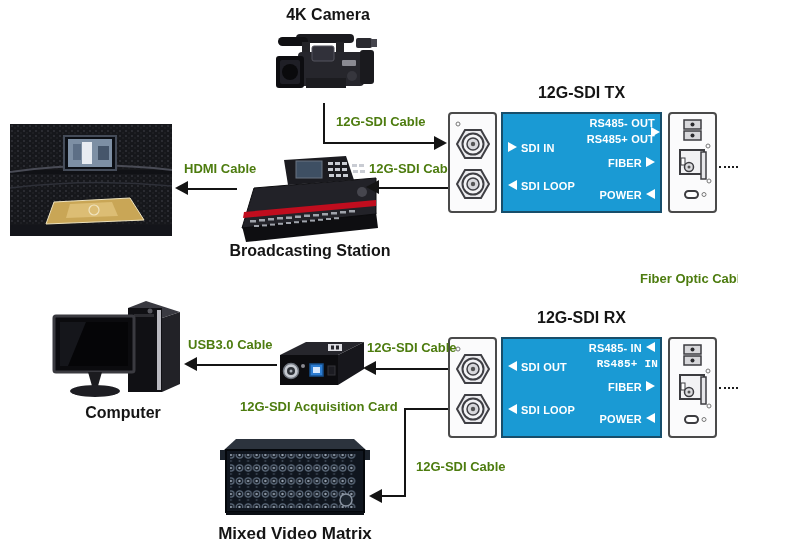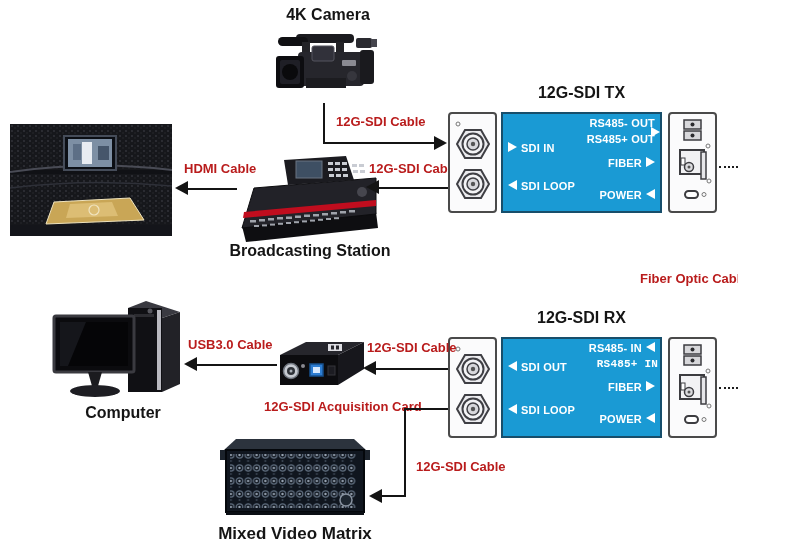--- a/index.html
+++ b/index.html
@@ -1,20 +1,20 @@
 <!DOCTYPE html>
 <html style="--box-blue: #1a9ad4; --box-border: #174e6b; --wire: #141414; --fiber-badge: #f5b92e; --fiber-badge-border: #bd831a;"><head>
 <meta charset="utf-8">
 <style>
   html,body{margin:0;padding:0;background:#fff;}
   #canvas{position:relative;width:738px;height:560px;background:#ffffff;overflow:hidden;
           font-family:"Liberation Sans",sans-serif;}
   .dev-label{position:absolute;text-align:center;color:#151515;font-weight:700;font-size:16px;white-space:nowrap;}
   .box-title{position:absolute;text-align:center;color:#151515;font-weight:700;font-size:16px;white-space:nowrap;}
-  .cable-label{position:absolute;color:#b91c1c;font-weight:700;font-size:13px;white-space:nowrap;}
+  .cable-label{position:absolute;color:#4d7c0f;font-weight:700;font-size:13px;white-space:nowrap;}
   .wire-h{position:absolute;height:0;border-top:2px solid var(--wire,#141414);}
   .wire-v{position:absolute;width:0;border-left:2px solid var(--wire,#141414);}
   .dot-h{position:absolute;height:0;border-top:2.5px dotted #1d1d1d;}
   .dot-v{position:absolute;width:0;border-left:2.5px dotted #1d1d1d;}
   .arr-l{position:absolute;width:0;height:0;border:7px solid transparent;border-left:0;
          border-right:13px solid var(--wire,#141414);}
   .arr-r{position:absolute;width:0;height:0;border:7px solid transparent;border-right:0;
          border-left:13px solid var(--wire,#141414);}
   .panel{position:absolute;width:49px;height:101px;}
   .bluebox{position:absolute;left:501px;width:161px;height:101px;box-sizing:border-box;
@@ -320,21 +320,21 @@
       <rect x="64" y="12.5" width="3" height="4" fill="#26262c"></rect>
       <circle cx="19" cy="38" r="7.5" fill="#c6cad1" stroke="#6e747d" stroke-width="1.5"></circle>
       <circle cx="19" cy="38" r="4" fill="#2e3238"></circle>
       <circle cx="19" cy="38" r="1.5" fill="#aab0b8"></circle>
       <circle cx="31" cy="33" r="2" fill="#88888f"></circle>
       <rect x="38" y="31" width="13" height="12" fill="#2d7dd2" stroke="#16508f" stroke-width="1.5"></rect>
       <rect x="41" y="34" width="7" height="6" fill="#d6e9ff"></rect>
       <rect x="56" y="33" width="7" height="9" fill="#1c1c22" stroke="#34343b" stroke-width="1"></rect>
     </svg>
   </div>
-  <div class="cable-label" style="left:240px;top:399px;width:156px;text-align:center;margin-left:24px;">12G-SDI Acquisition Card</div>
+  <div class="cable-label" style="left:240px;top:399px;width:156px;text-align:center;">12G-SDI Acquisition Card</div>
 
   <div class="wire-h" style="left:376px;top:368px;width:72px;"></div>
   <div class="arr-l" style="left:363px;top:361px;"></div>
   <div class="cable-label" style="left:367px;top:340px;">12G-SDI Cable</div>
 
   <div class="wire-h" style="left:404px;top:408px;width:44px;"></div>
   <div class="wire-v" style="left:404px;top:408px;height:88px;"></div>
   <div class="wire-h" style="left:382px;top:495px;width:24px;"></div>
   <div class="arr-l" style="left:369px;top:489px;"></div>
   <div class="cable-label" style="left:416px;top:459px;">12G-SDI Cable</div>

